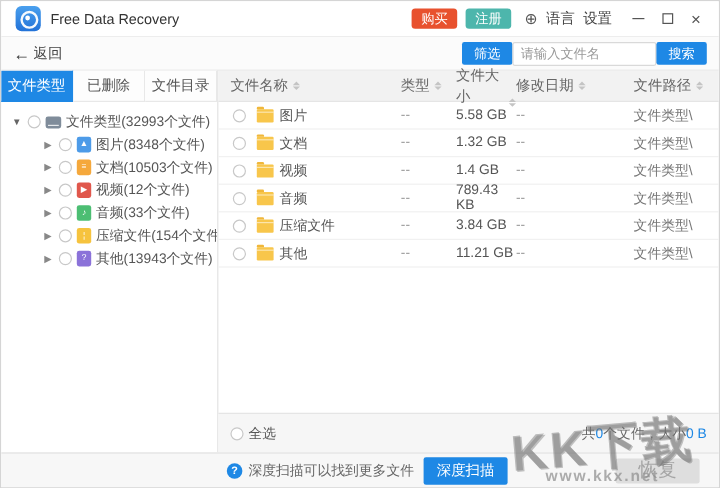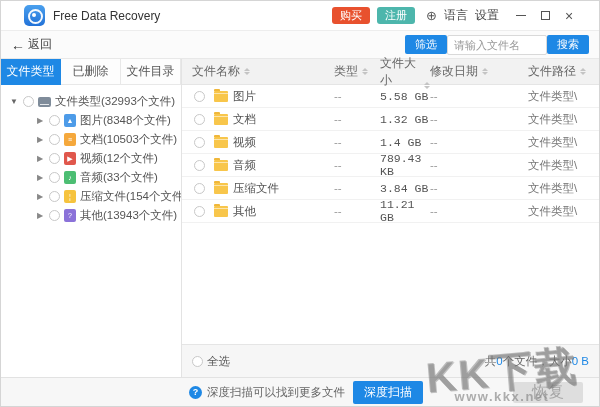--- a/index.html
+++ b/index.html
@@ -1,21 +1,21 @@
 <!DOCTYPE html>
 <html><head>
 <meta charset="utf-8">
 <style>
   * { margin:0; padding:0; box-sizing:border-box; }
   html,body { width:600px; height:407px; }
   body { font-family:"Liberation Sans","DejaVu Sans",sans-serif; font-size:12px; color:#555; background:#fff; }
   .window { position:relative; width:600px; height:407px; border:1px solid #d5d5d5; overflow:hidden; background:#fff; display:flex; flex-direction:column; }
 
   
-  .titlebar { height:30px; flex:0 0 30px; display:flex; align-items:center; padding:0 23px; background:#fff; border-bottom:1px solid #ededed; }
+  .titlebar { height:30px; flex:0 0 30px; display:flex; align-items:center; padding:0 12px; background:#fff; border-bottom:1px solid #ededed; }
   .logo { width:21px; height:21px; border-radius:5px; background:linear-gradient(180deg,#4aa0ee,#2272d8); position:relative; margin-right:8px; flex:0 0 auto; }
   .logo::before { content:""; position:absolute; left:4px; top:4px; width:11px; height:11px; border:2px solid #fff; border-radius:50%; opacity:.95; }
   .logo::after { content:""; position:absolute; left:8px; top:8px; width:4px; height:4px; background:#fff; border-radius:50%; }
   .app-title { color:#333; font-size:12px; }
   .tb-right { margin-left:auto; display:flex; align-items:center; gap:7px; }
   .pill-btn { height:17px; min-width:37px; padding:0 8px; border-radius:3px; color:#fff; font-size:11px; display:flex; align-items:center; justify-content:center; cursor:pointer; }
   .buy { background:#e8512e; }
   .register { background:#4db6ac; margin-right:4px; }
   .globe-icon { font-size:13px; color:#555; line-height:1; }
   .tb-text { color:#444; font-size:12px; cursor:pointer; }
@@ -24,21 +24,21 @@
   .ic-min { width:10px; height:0; border-top:1px solid #555; }
   .ic-max { width:9px; height:9px; border:1px solid #555; }
   .ic-close { font-size:14px; color:#555; line-height:1; }
 
   
   .toolbar { height:28px; flex:0 0 28px; display:flex; align-items:center; padding:0 10px; background:#fbfbfb; border-bottom:1px solid #e8e8e8; }
   .back-btn { display:flex; align-items:center; gap:3px; color:#444; cursor:pointer; }
   .back-arrow { font-size:14px; font-weight:bold; color:#333; }
   .tools-right { margin-left:auto; display:flex; align-items:center; gap:0; }
   .blue-btn { background:#1e88e5; color:#fff; border:none; height:19px; padding:0 10px; font-size:11px; border-radius:2px; cursor:pointer; font-family:inherit; }
-  .search-input { width:100px; height:20px; border:1px solid #d9d9d9; border-radius:2px; padding:0 6px; font-size:11px; font-family:inherit; color:#333; background:#fff; }
+  .search-input { width:120px; height:20px; border:1px solid #d9d9d9; border-radius:2px; padding:0 6px; font-size:11px; font-family:inherit; color:#333; background:#fff; }
   .search-input::placeholder { color:#999; }
 
   
   .main { flex:1 1 auto; display:flex; min-height:0; }
   .left-panel { width:180px; flex:0 0 180px; display:flex; flex-direction:column; background:#fff; }
   .tabs { height:26px; flex:0 0 26px; display:flex; }
   .tab { flex:1; display:flex; align-items:center; justify-content:center; font-size:12px; color:#555; background:#fdfdfd; border-right:1px solid #e8e8e8; border-bottom:1px solid #e8e8e8; cursor:pointer; }
   .tab.active { background:#1e88e5; color:#fff; border-color:#1e88e5; }
   .tree { padding:7px 0 0 0; overflow:hidden; }
   .tree-row { display:flex; align-items:center; height:19px; font-size:11.5px; color:#555; cursor:pointer; white-space:nowrap; }
@@ -50,21 +50,21 @@
   .titem-icon { width:12px; height:13px; border-radius:2px; margin-right:4px; flex:0 0 auto; display:flex; align-items:center; justify-content:center; color:#fff; font-size:7px; line-height:1; }
   .drive-icon { width:13px; height:10px; border-radius:2px; background:#7f8c9a; margin-right:4px; position:relative; flex:0 0 auto; }
   .drive-icon::after { content:""; position:absolute; left:2px; bottom:2px; width:9px; height:1px; background:#fff; opacity:.8; }
   .ic-img { background:#4d9be8; } .ic-doc { background:#f5a83c; } .ic-vid { background:#e0574c; }
   .ic-aud { background:#4cbe73; } .ic-zip { background:#f6c33e; } .ic-oth { background:#8b72d9; }
 
   .right-panel { flex:1 1 auto; border-left:1px solid #e3e3e3; display:flex; flex-direction:column; min-width:0; }
   .grid-hdr { height:26px; flex:0 0 26px; background:#f2f2f2; border-bottom:1px solid #e5e5e5; display:flex; align-items:center; color:#666; font-size:12px; }
   .col-name { width:152px; flex:0 0 152px; padding-left:10px; display:flex; align-items:center; }
   .col-type { width:46px; flex:0 0 46px; display:flex; align-items:center; }
-  .col-size { width:50px; flex:0 0 50px; display:flex; align-items:flex-end;font-family:Liberation Mono, monospace; }
+  .col-size { width:50px; flex:0 0 50px; display:flex; align-items:flex-end; }
   .col-date { width:70px; flex:0 0 70px; display:flex; align-items:center; }
   .col-path { flex:1 1 auto; display:flex; align-items:center; padding-left:28px; }
   .sort { display:inline-flex; flex-direction:column; gap:1px; margin-left:4px; }
   .s-up { width:0; height:0; border-left:3px solid transparent; border-right:3px solid transparent; border-bottom:3px solid #c4c4c4; }
   .s-dn { width:0; height:0; border-left:3px solid transparent; border-right:3px solid transparent; border-top:3px solid #c4c4c4; }
   .rows { flex:0 0 auto; }
   .grid-row { height:23px; display:flex; align-items:center; border-bottom:1px solid #f1f1f1; font-size:11.5px; color:#555; cursor:default; }
   .grid-row .col-name { padding-left:8px; gap:5px; }
   .dash { color:#999; }
   .path-val { color:#777; }

